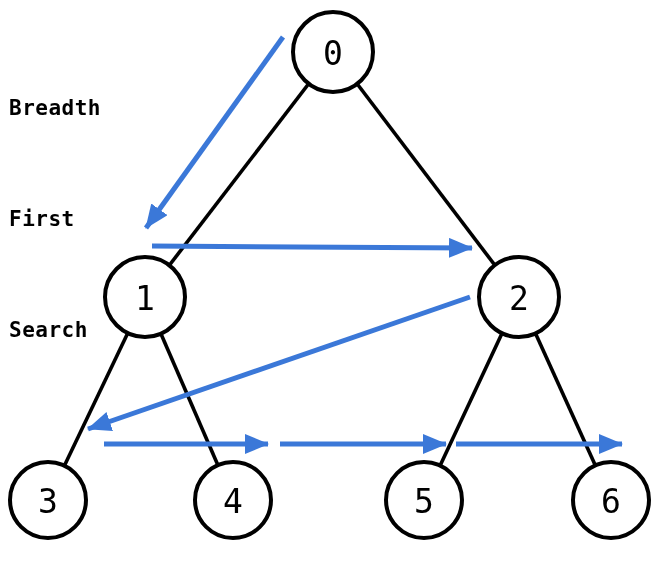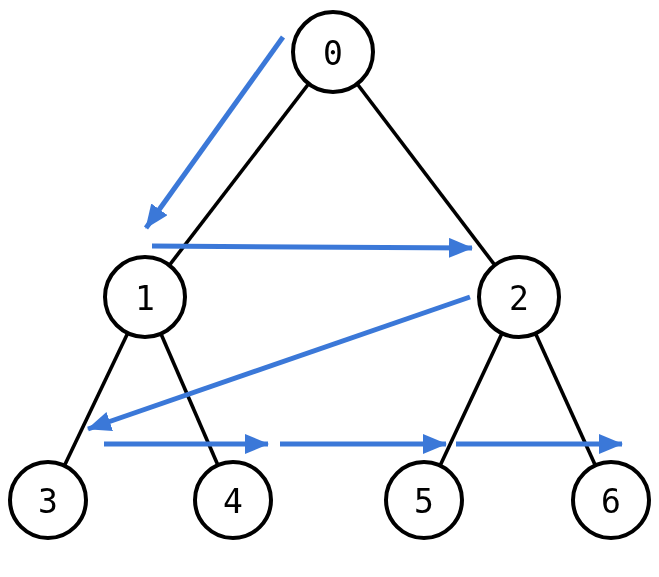--- a/index.html
+++ b/index.html
@@ -36,20 +36,25 @@
     font-family: "DejaVu Sans Mono", monospace;
     font-size: 33px;
     fill: #000000;
   }
 </style>
 </head>
 <body>
 
 <div class="canvas">
 
+  <div class="title">
+    <div>Breadth</div>
+    <div>First</div>
+    <div>Search</div>
+  </div>
 
   <svg class="diagram" width="659" height="577" viewBox="0 0 659 577">
     <defs>
       <marker id="arrowhead" markerUnits="strokeWidth" markerWidth="5" markerHeight="4" refX="4.6" refY="2" orient="auto">
         <path d="M0,0 L4.8,2 L0,4 Z" fill="#3b78d8"></path>
       </marker>
     </defs>
     <g>
         <line x1="333" y1="52" x2="145" y2="297" stroke="#000000" stroke-width="3.6"></line>
         <line x1="333" y1="52" x2="519" y2="297" stroke="#000000" stroke-width="3.6"></line>

